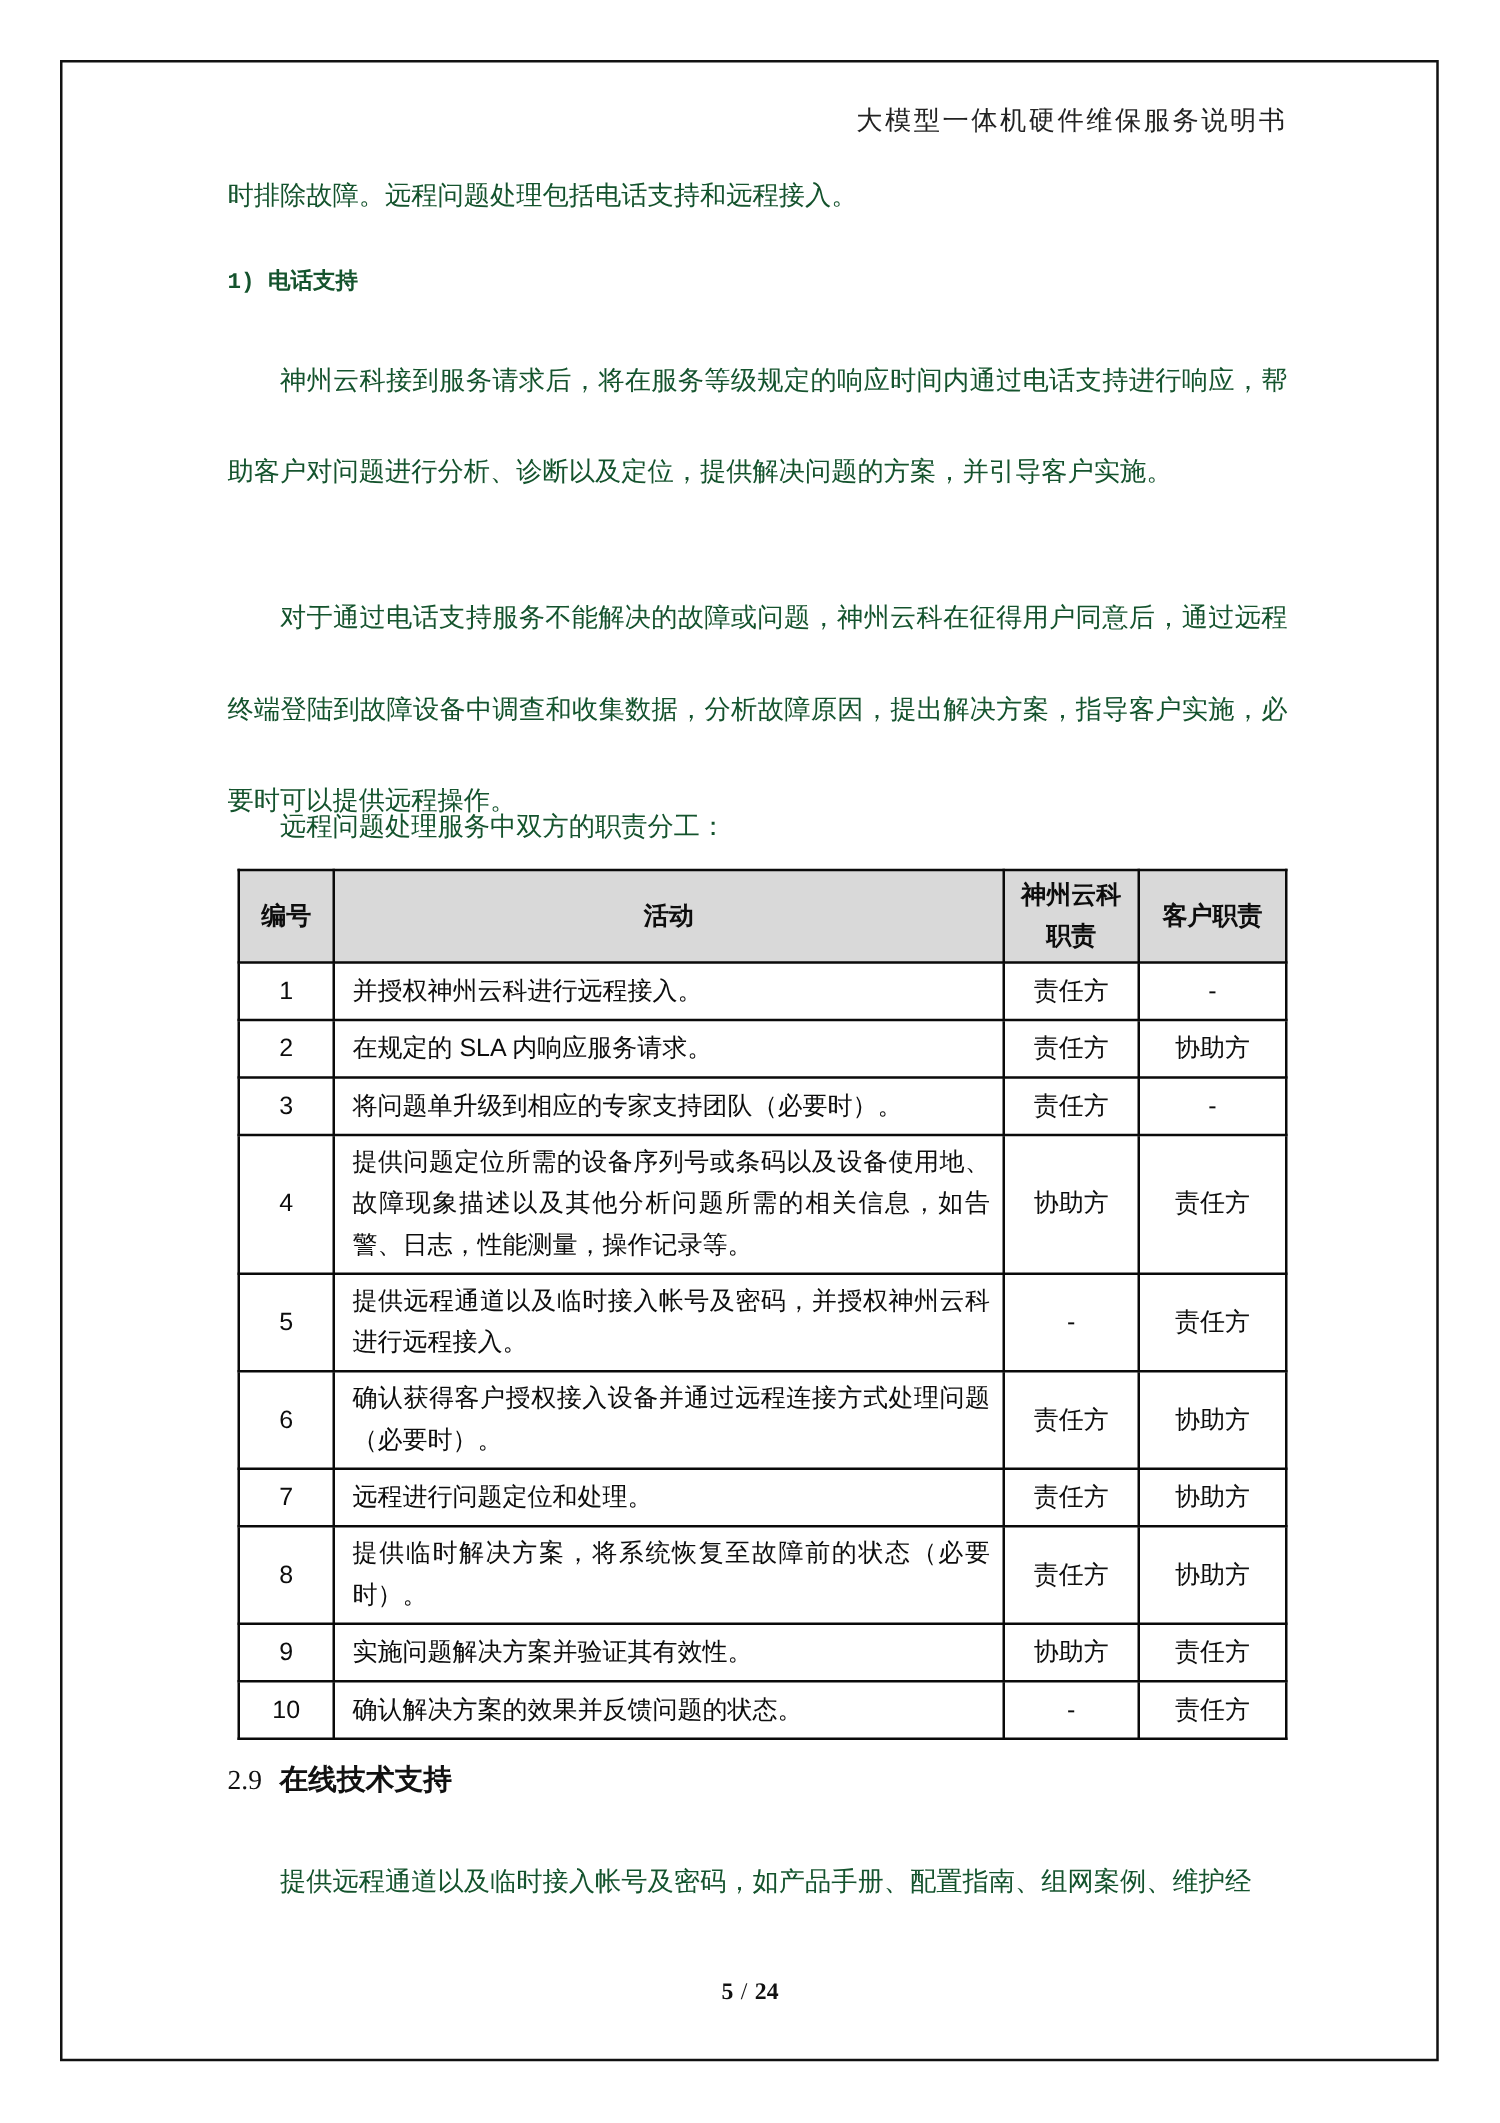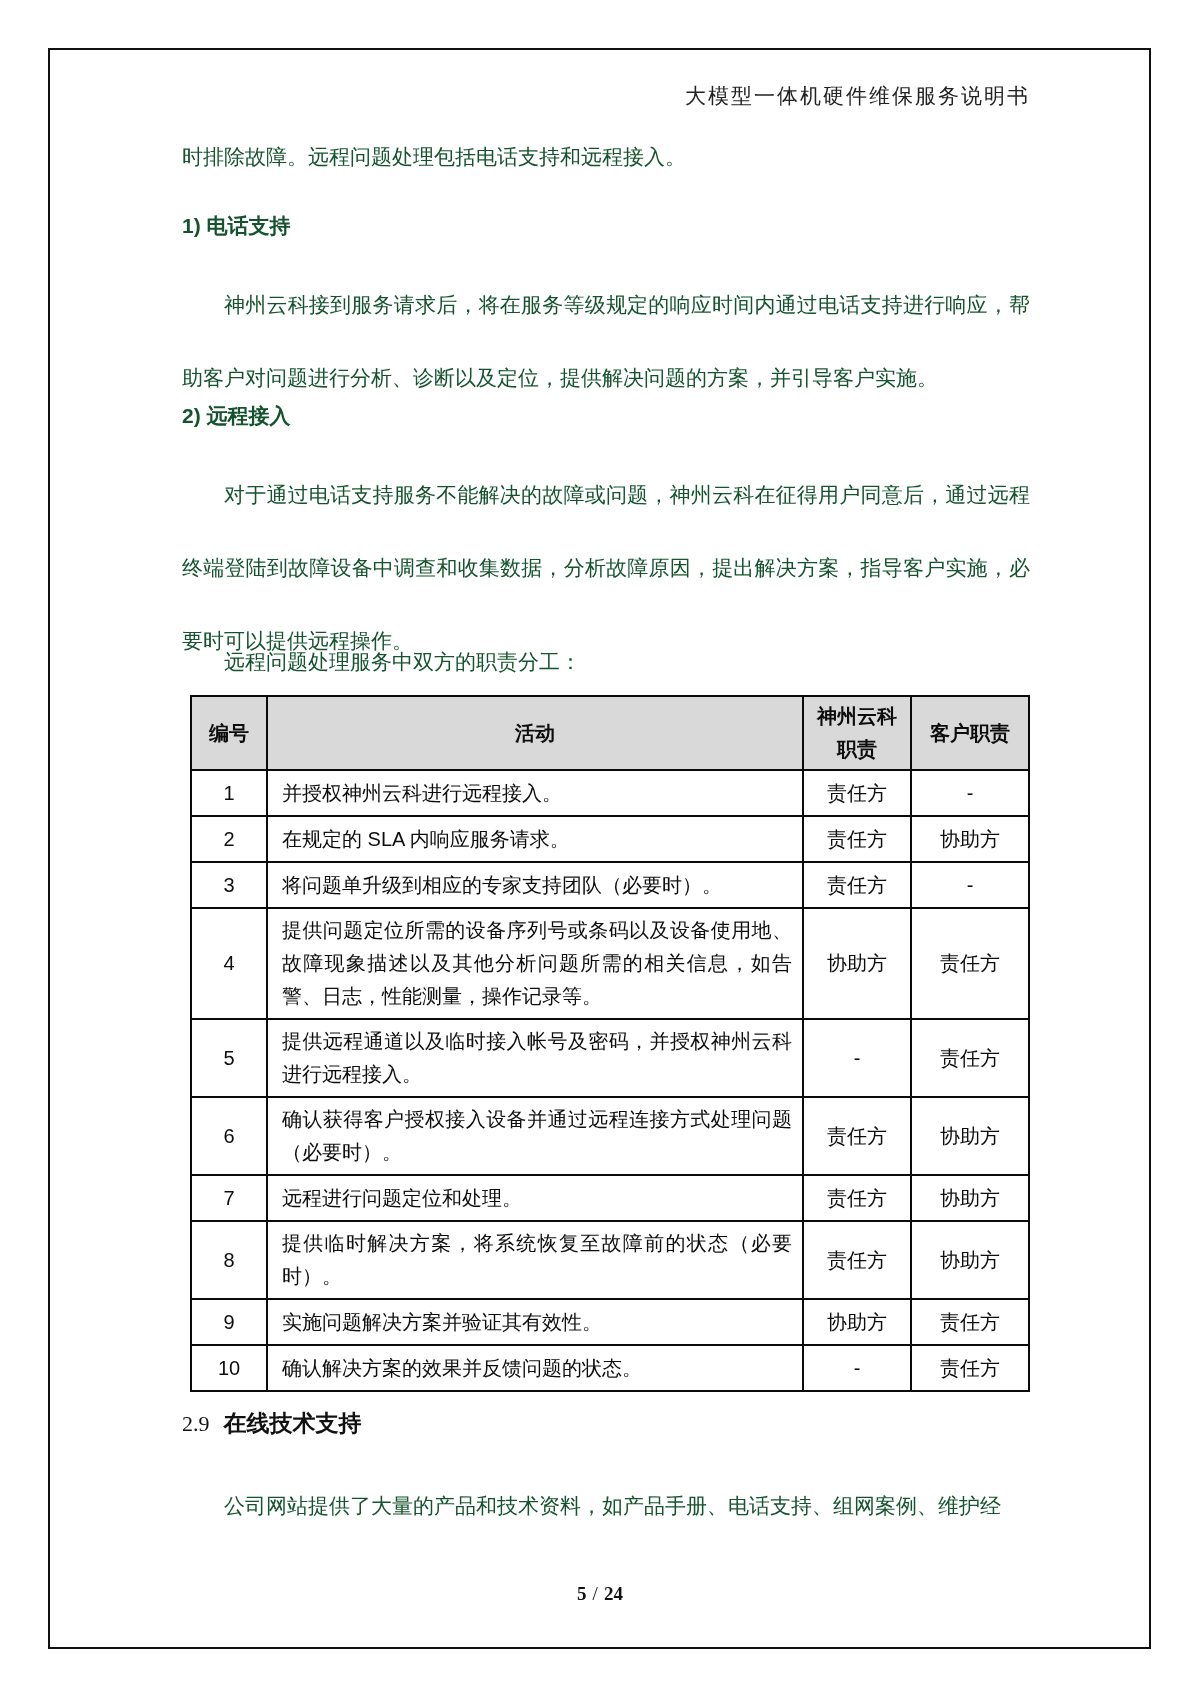--- a/index.html
+++ b/index.html
@@ -32,21 +32,21 @@
   .content-block {
     position:absolute;
     left:182px; width:848px;
     font-size:21px; line-height:28px;
     color:#14532d;
   }
 
   .para { line-height:73px; text-align:justify; }
   .indent { text-indent:42px; }
 
-  .list-heading { font-weight:700; font-size:21px; }
+  .list-heading { font-weight:700; font-size:18px;font-family:Liberation Mono, monospace; }
 
   .intro       { top:143px; }
   .h-phone     { top:212px; }
   .p-phone     { top:268px; }
   .h-remote    { top:402px; }
   .p-remote    { top:458px; }
   .leadin      { top:648px; }
 
   table.resp {
     position:absolute;
@@ -112,21 +112,20 @@
   <div class="page-border"></div>
 
   <div class="doc-title">大模型一体机硬件维保服务说明书</div>
 
   <p class="content-block intro">时排除故障。远程问题处理包括电话支持和远程接入。</p>
 
   <h3 class="content-block list-heading h-phone">1) 电话支持</h3>
 
   <p class="content-block para indent p-phone">神州云科接到服务请求后，将在服务等级规定的响应时间内通过电话支持进行响应，帮助客户对问题进行分析、诊断以及定位，提供解决问题的方案，并引导客户实施。</p>
 
-  <h3 class="content-block list-heading h-remote">2) 远程接入</h3>
 
   <p class="content-block indent leadin">远程问题处理服务中双方的职责分工：</p>
 
   <p class="content-block para indent p-remote">对于通过电话支持服务不能解决的故障或问题，神州云科在征得用户同意后，通过远程终端登陆到故障设备中调查和收集数据，分析故障原因，提出解决方案，指导客户实施，必要时可以提供远程操作。</p>
 
   <table class="resp">
     <colgroup>
       <col class="c-no">
         <col class="c-act">
         <col class="c-ven">
@@ -201,18 +200,18 @@
         <td class="cell-role">-</td>
         <td class="cell-role">责任方</td>
       </tr>
     </tbody>
   </table>
 
   <h2 class="section-heading">
     <span class="section-num">2.9</span><span class="section-text">在线技术支持</span>
   </h2>
 
-  <p class="content-block para indent p-online">公司网站提供了大量的产品和技术资料，如产品手册、电话支持、组网案例、维护经</p>
+  <p class="content-block para indent p-online">提供远程通道以及临时接入帐号及密码，如产品手册、配置指南、组网案例、维护经</p>
 
   <div class="page-footer">
     <span class="pg">5</span><span class="sep">/</span><span class="pg">24</span>
   </div>
 </div>
 
 </body></html>

